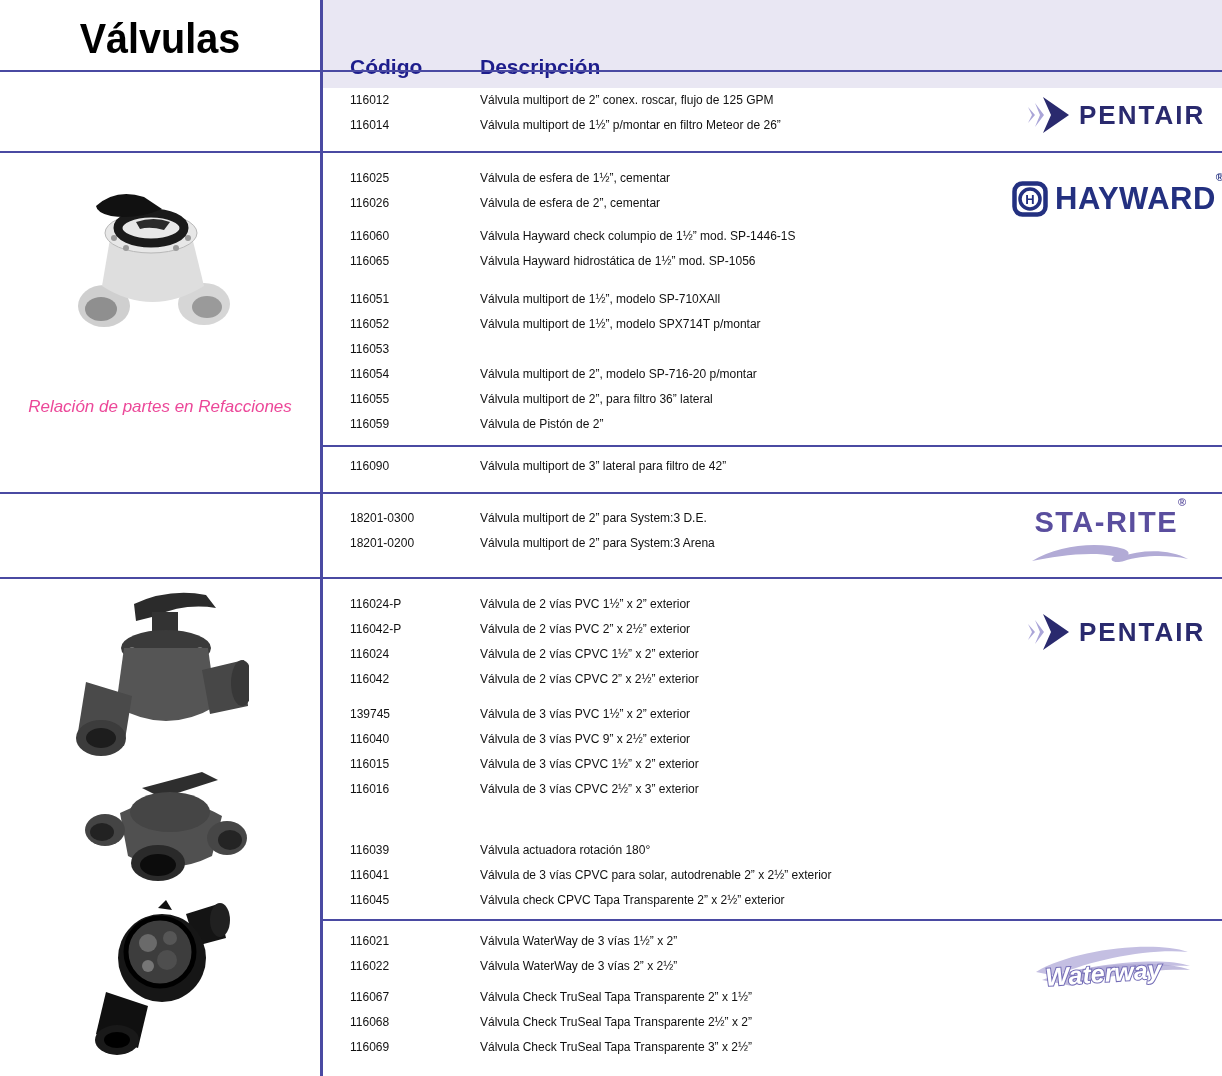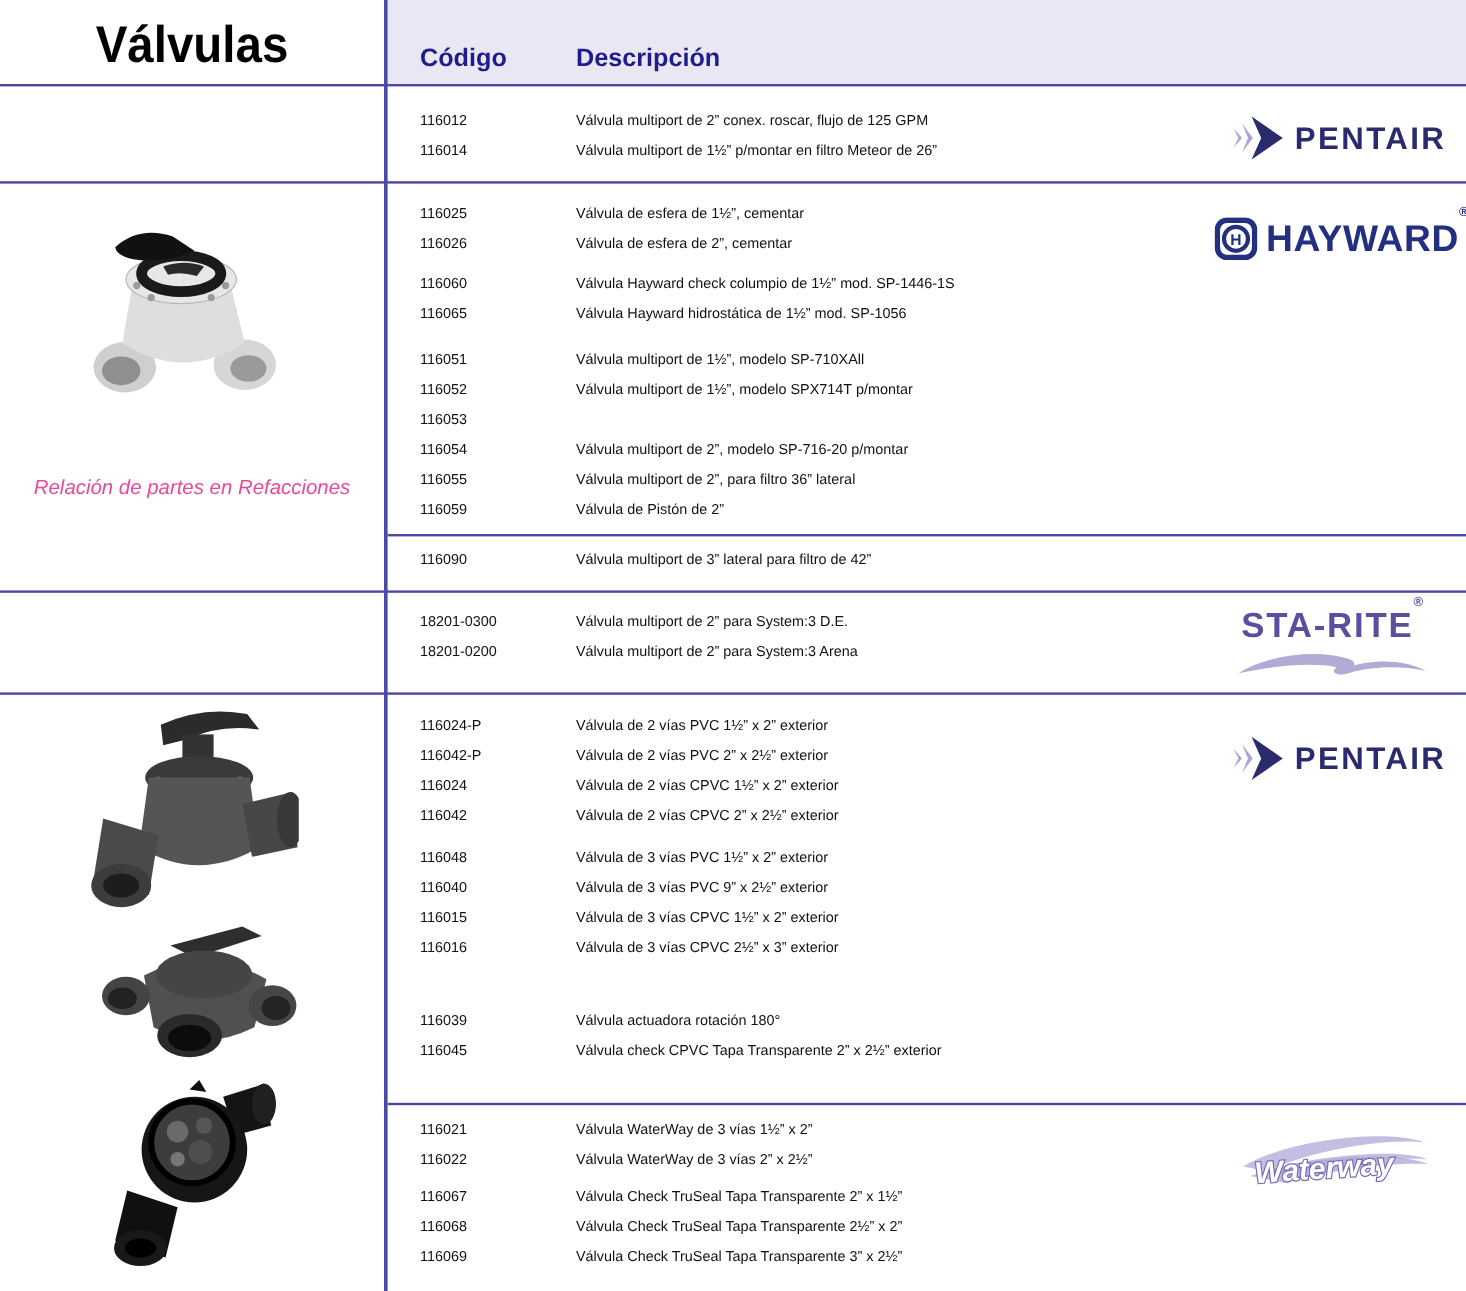--- a/index.html
+++ b/index.html
@@ -6,21 +6,21 @@
   body{
     width:1222px;height:1076px;position:relative;background:#ffffff;
     font-family:"Liberation Sans", sans-serif;color:#111;overflow:hidden;
   }
   
   .vline{position:absolute;left:320px;top:0;width:3px;height:1076px;background:#4a4aa2;}
   .hr{position:absolute;height:2px;background:#4a4aa2;}
   .hr.full{left:0;width:1222px;}
   .hr.right{left:323px;width:899px;}
   
-  .header-band{position:absolute;left:323px;top:0;width:899px;height:70px;background:#e9e7f3;}
+  .header-band{position:absolute;left:323px;top:0;width:899px;height:88px;background:#e9e7f3;}
   .hlabel{position:absolute;bottom:9px;font-size:21px;font-weight:bold;color:#1d1d8c;}
   #hl-code{left:27px;}
   #hl-desc{left:157px;}
   .page-title{position:absolute;left:0;top:14px;width:320px;text-align:center;
     font-size:43px;font-weight:bold;color:#000;transform:scaleX(.92);transform-origin:50% 50%;}
   .left-note{position:absolute;left:0;top:397px;width:320px;text-align:center;
     font-style:italic;font-size:17px;color:#ec4899;}
   
   .group{position:absolute;left:350px;}
   .row{display:flex;height:25px;line-height:25px;font-size:12px;white-space:nowrap;}
@@ -214,41 +214,45 @@
       <span class="desc">Válvula de 2 vías CPVC 1½” x 2” exterior</span>
     </div>
   <div class="row">
       <span class="code">116042</span>
       <span class="desc">Válvula de 2 vías CPVC 2” x 2½” exterior</span>
     </div>
 </div>
 
 <div class="group" style="top:702px">
   <div class="row">
-      <span class="code">116048</span>
+      <span class="code">139745</span>
       <span class="desc">Válvula de 3 vías PVC 1½” x 2” exterior</span>
     </div>
   <div class="row">
       <span class="code">116040</span>
       <span class="desc">Válvula de 3 vías PVC 9” x 2½” exterior</span>
     </div>
   <div class="row">
       <span class="code">116015</span>
       <span class="desc">Válvula de 3 vías CPVC 1½” x 2” exterior</span>
     </div>
   <div class="row">
       <span class="code">116016</span>
       <span class="desc">Válvula de 3 vías CPVC 2½” x 3” exterior</span>
     </div>
 </div>
 
 <div class="group" style="top:838px">
   <div class="row">
       <span class="code">116039</span>
       <span class="desc">Válvula actuadora rotación 180°</span>
+    </div>
+  <div class="row">
+      <span class="code">116041</span>
+      <span class="desc">Válvula de 3 vías CPVC para solar, autodrenable 2” x 2½” exterior</span>
     </div>
   <div class="row">
       <span class="code">116045</span>
       <span class="desc">Válvula check CPVC Tapa Transparente 2” x 2½” exterior</span>
     </div>
 </div>
 
 <div class="group" style="top:929px">
   <div class="row">
       <span class="code">116021</span>

